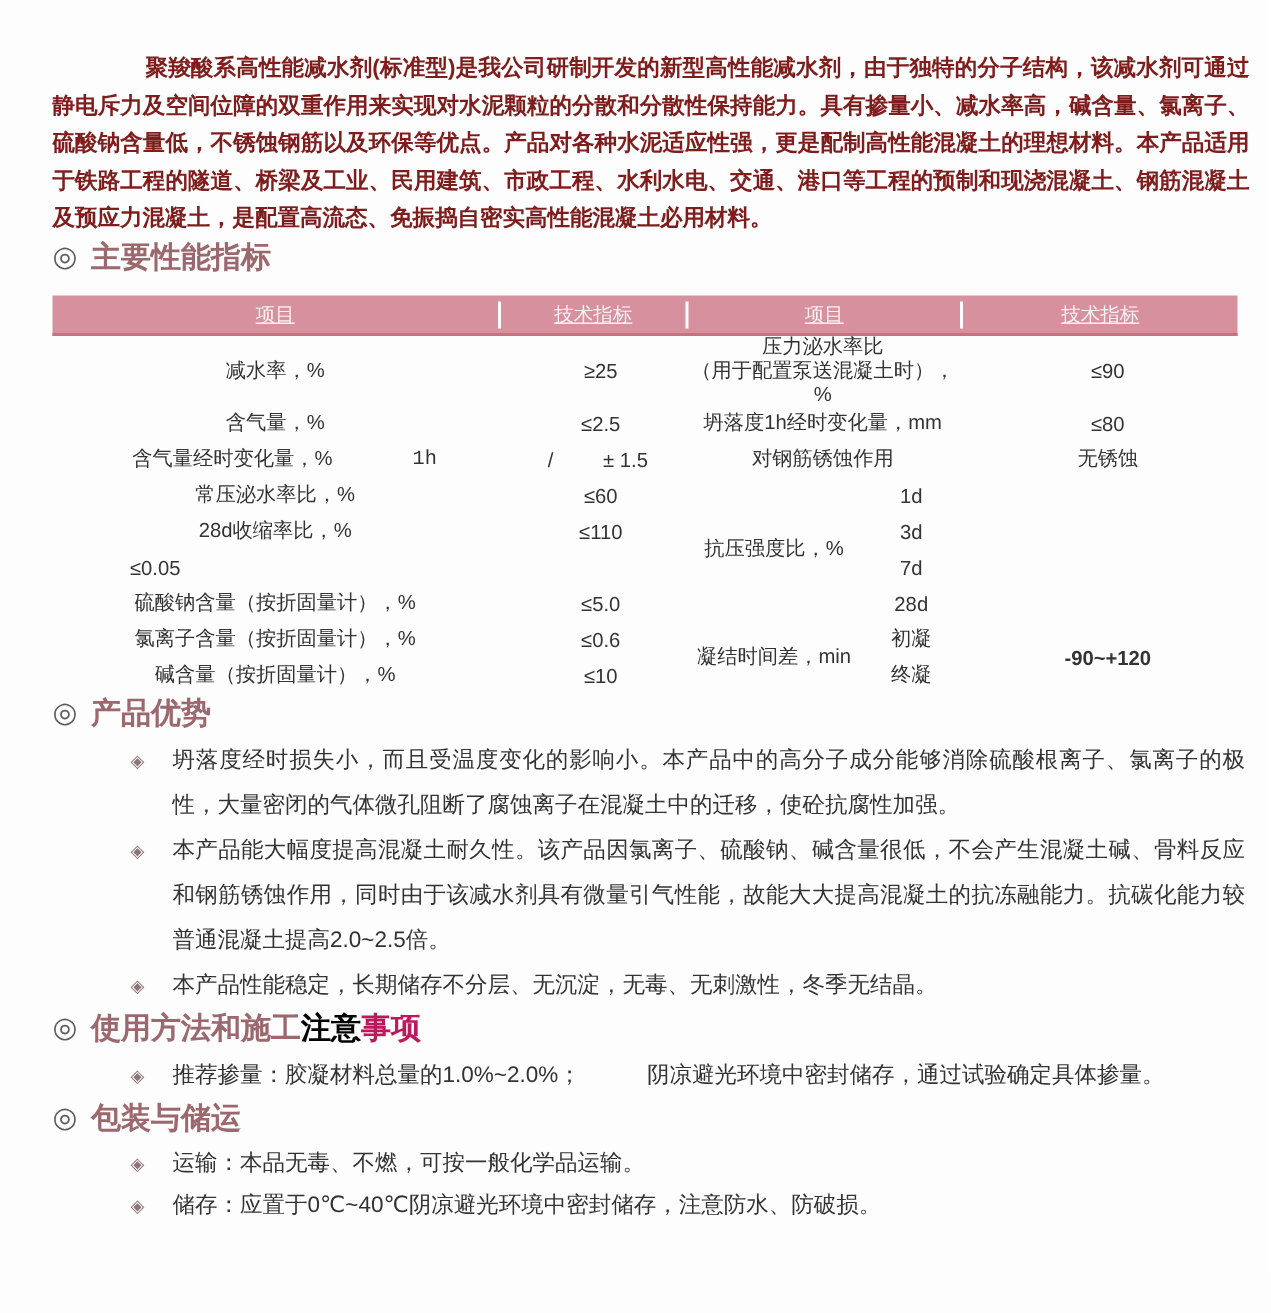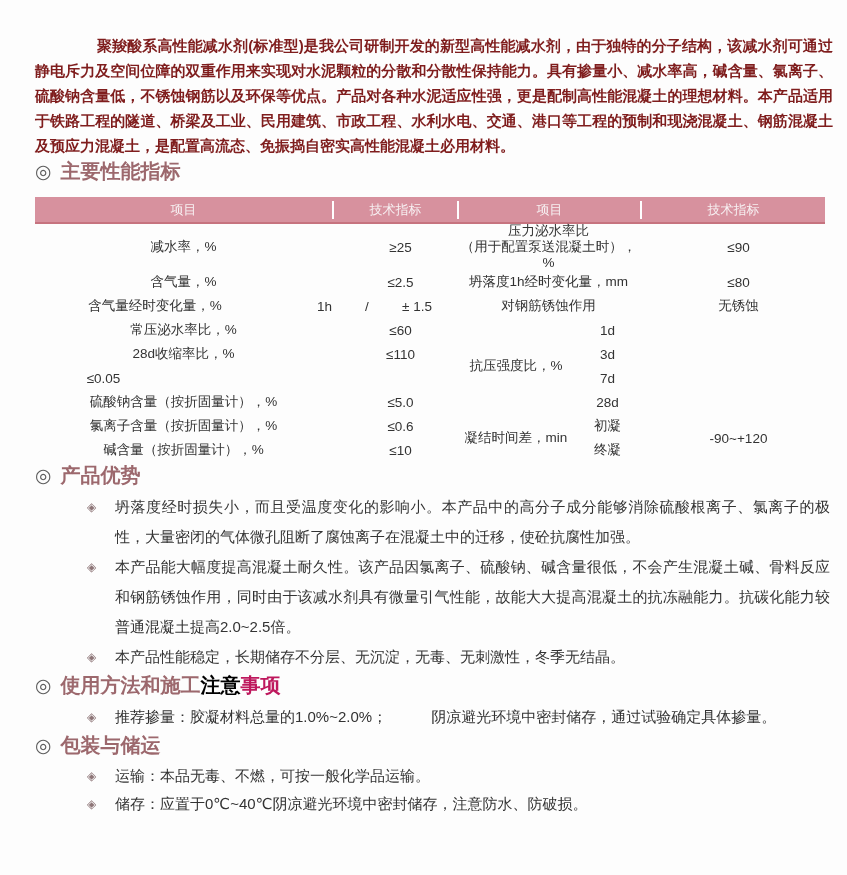--- a/index.html
+++ b/index.html
@@ -33,50 +33,50 @@
   .sec-perf{margin-top:20px;}
   .sec-adv{margin-top:20px;}
   .sec-usage{margin-top:6px;}
   .sec-pack{margin-top:8px;}
   
   .ptable{margin:13px 0 0 35px;width:790px;font-size:13.5px;color:#333;}
   .pt-head{
     display:flex;height:25px;align-items:center;text-align:center;
     background:var(--header-bg,#d7919e);
     border-bottom:2px solid var(--header-edge,#c6737f);
-    color:#f7f0f2;font-size:13px;
+    color:#f7f0f2;font-size:13px;text-decoration:underline;
   }
   .pt-head span{display:block;box-sizing:border-box;}
   .h-c1{width:297px;}
   .h-c2{width:125px;border-left:2px solid #fff;}
   .h-c3{width:183px;border-left:2px solid #fff;}
   .h-c4{width:185px;border-left:2px solid #fff;}
   .pt-body{display:flex;}
   .pt-left{width:422px;}
   .pt-right{width:368px;}
   .prow{display:flex;align-items:center;height:24px;}
   .prow.tall{height:46px;}
   .cell-item{width:297px;text-align:center;}
   .cell-val{width:125px;text-align:center;box-sizing:border-box;padding-left:12px;}
   .cell-item-s{width:240px;text-align:center;}
-  .cell-sub{width:57px;text-align:right;}
+  .cell-sub{width:57px;text-align:left;font-family:Liberation Mono, monospace;}
   .cell-slash{width:70px;text-align:center;}
   .cell-vals{width:55px;text-align:left;}
   .r-item{width:183px;text-align:center;}
   .r-item.two-line{line-height:16px;}
   .r-val{width:185px;text-align:center;box-sizing:border-box;padding-left:12px;}
   .pgroup{display:flex;}
   .pgroup.h96{height:96px;}
   .pgroup.h48{height:48px;}
   .g-label{width:118px;display:flex;align-items:center;justify-content:center;text-align:center;}
   .g-sub{width:65px;}
   .g-sub .srow{height:24px;display:flex;align-items:center;justify-content:center;}
   .g-vals{width:185px;}
   .g-vals .srow{height:24px;display:flex;align-items:center;justify-content:center;box-sizing:border-box;padding-left:12px;}
-  .g-vals.single{display:flex;align-items:center;justify-content:center;box-sizing:border-box;padding-left:12px;}
+  .g-vals.single{display:flex;align-items:center;justify-content:center;box-sizing:border-box;padding-left:12px;font-weight:bold;}
   
   ul.bullets{margin:4px 16px 0 85px;padding:0;width:745px;list-style:none;}
   ul.bullets li{
     position:relative;padding-left:30px;
     font-size:15px;line-height:30px;text-align:justify;color:#333;
   }
   ul.bullets li .bullet{
     position:absolute;left:2px;top:0;
     color:#8d7577;font-size:12px;
   }

